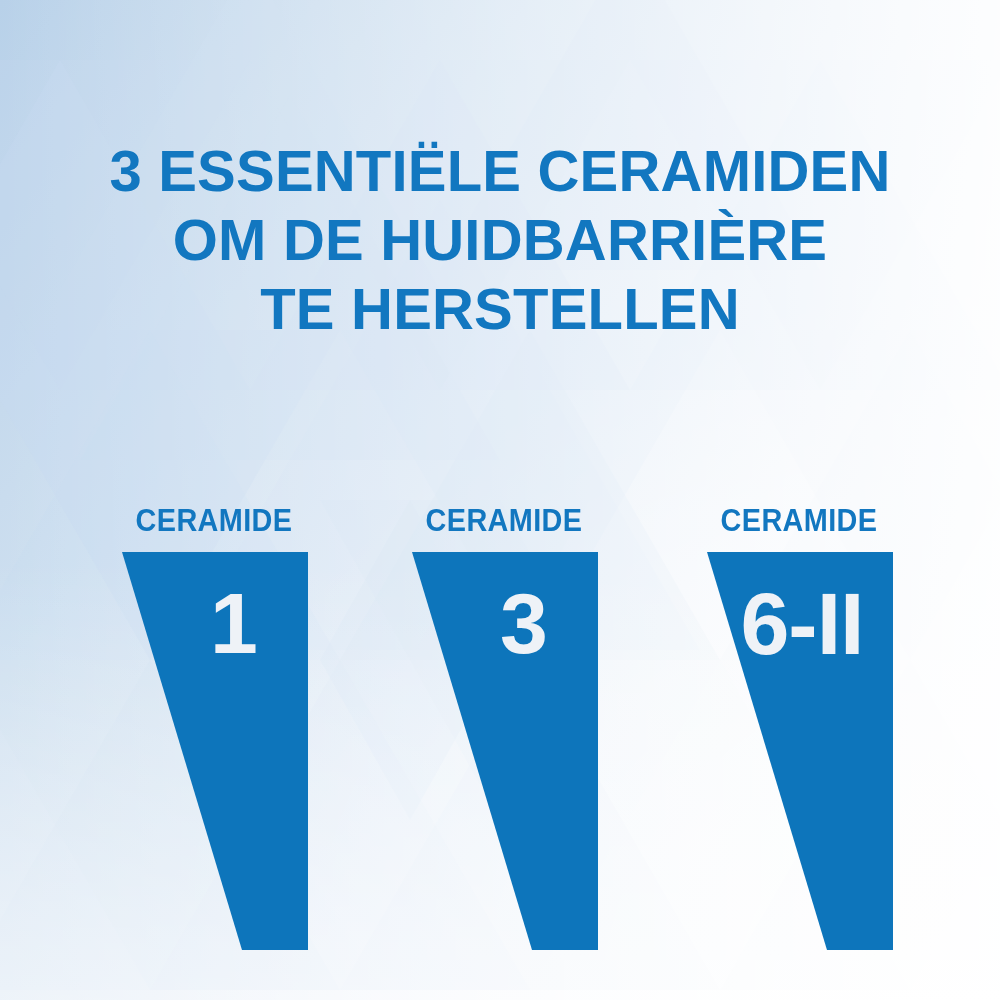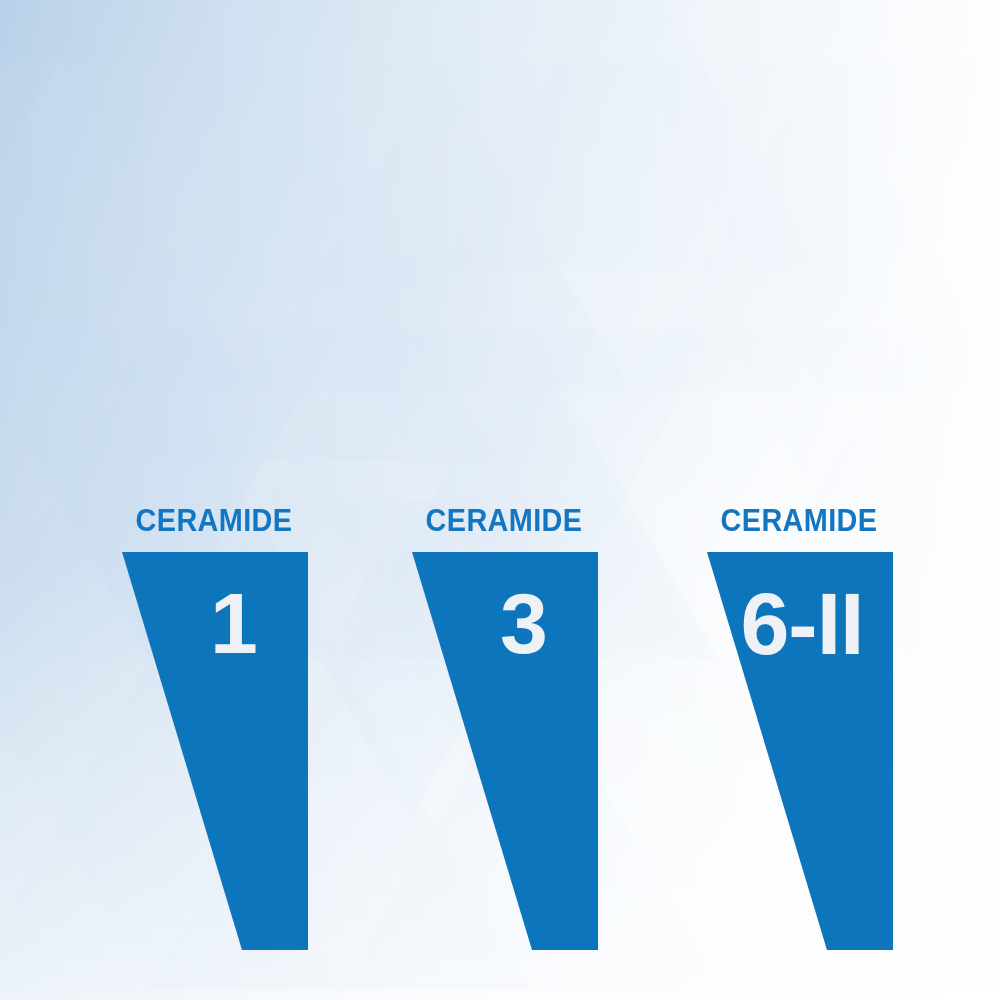--- a/index.html
+++ b/index.html
@@ -160,20 +160,25 @@
       <polygon points="320,660 500,660 410,820" opacity="0.28"></polygon>
       <polygon points="410,660 590,660 500,820" opacity="0.16"></polygon>
       <polygon points="320,500 500,500 410,660" opacity="0.20"></polygon>
       <polygon points="410,500 590,500 500,660" opacity="0.12"></polygon>
     </g>
 
     <rect x="0" y="0" width="1000" height="1000" fill="url(#fadeRight)"></rect>
     <rect x="0" y="560" width="1000" height="440" fill="url(#fadeDown)"></rect>
   </svg>
 
+  <div class="headline">
+    <span class="hl-line">3 ESSENTIËLE CERAMIDEN</span>
+    <span class="hl-line">OM DE HUIDBARRIÈRE</span>
+    <span class="hl-line">TE HERSTELLEN</span>
+  </div>
 
   <div id="ceramide-group">
 
     <div class="ceramide-col" id="col-1">
       <div class="ceramide-label">CERAMIDE</div>
       <svg class="wedge" viewBox="0 0 192 1000" preserveAspectRatio="none" aria-hidden="true">
         <polygon points="4,552 190,552 190,950 124,950" fill="#0d75bb"></polygon>
       </svg>
       <div class="wedge-number">1</div>
     </div>

